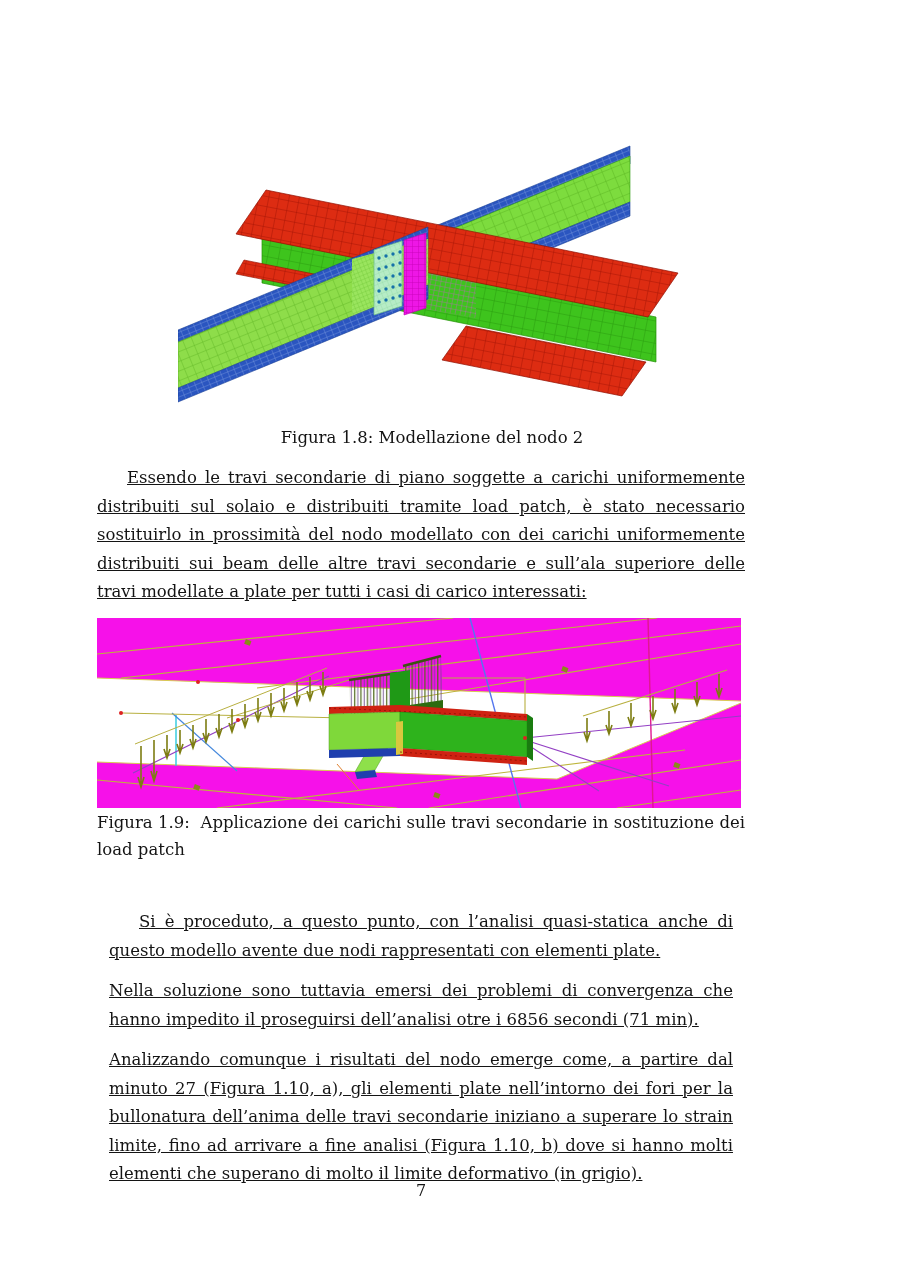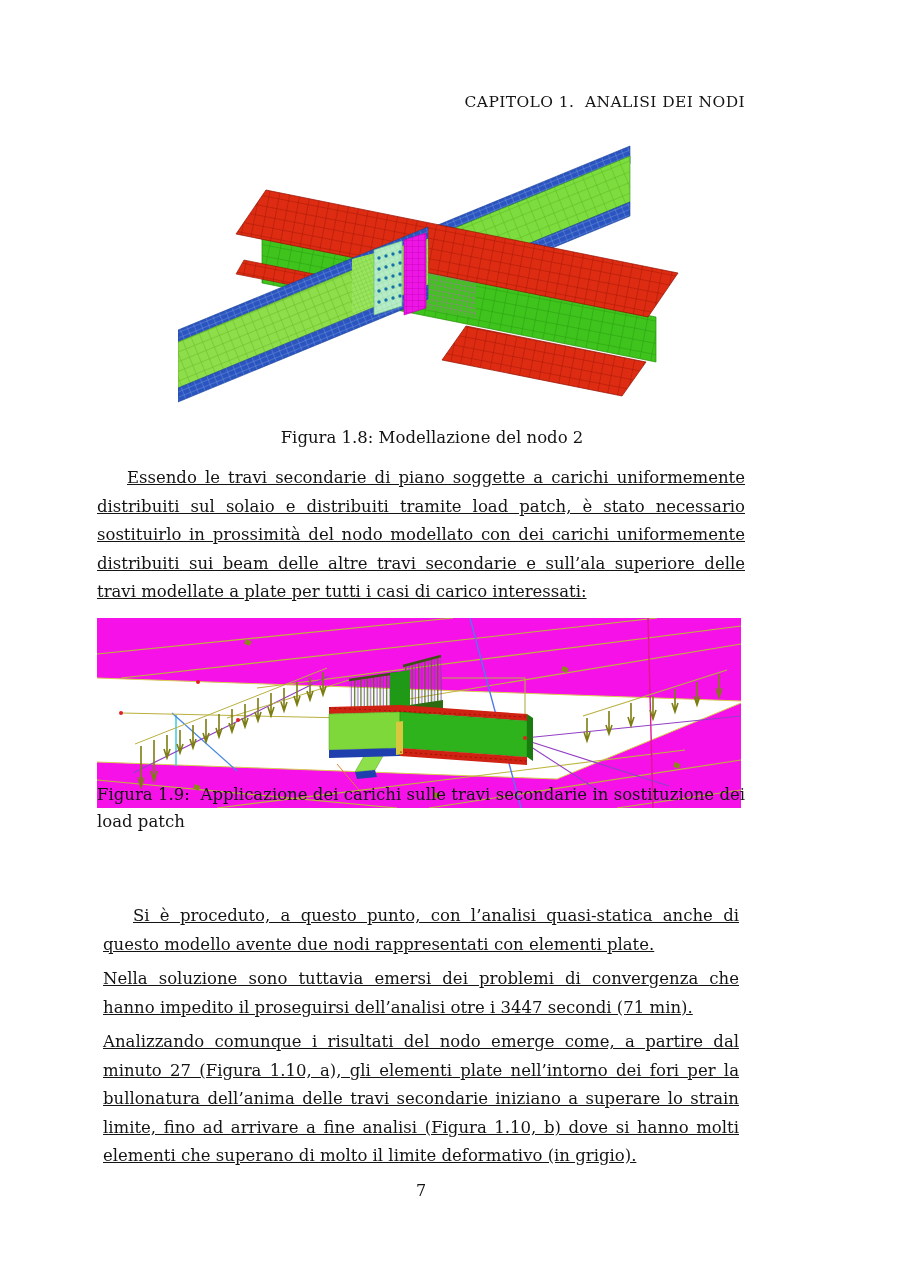--- a/index.html
+++ b/index.html
@@ -3,35 +3,34 @@
 <meta charset="utf-8">
 <style>
   html,body{margin:0;padding:0;background:#ffffff;}
   body{width:900px;height:1282px;position:relative;font-family:"DejaVu Serif","Liberation Serif",serif;color:#141414;overflow:hidden;}
   .page{position:absolute;inset:0;background:#ffffff;}
   .chapter-header{position:absolute;top:93px;left:97px;width:648px;text-align:right;font-size:15.5px;letter-spacing:.4px;white-space:pre;}
   .fig18{position:absolute;top:138px;left:178px;width:545px;height:272px;}
   .fig19{position:absolute;top:618px;left:97px;width:644px;height:190px;}
   .fig18 svg,.fig19 svg{display:block;width:100%;height:100%;}
   .caption18{position:absolute;top:417px;left:97px;width:648px;text-align:center;font-size:16.5px;margin:11px;}
-  .caption19{position:absolute;top:781px;left:97px;width:648px;font-size:16.5px;line-height:27px;text-align:justify;margin:0;white-space:pre-wrap;}
+  .caption19{position:absolute;top:809px;left:97px;width:648px;font-size:16.5px;line-height:27px;text-align:justify;margin:0;white-space:pre-wrap;}
   .body-text{position:absolute;left:97px;width:648px;font-size:16.5px;line-height:28.5px;text-align:justify;margin:0;text-decoration:underline;}
   .para1{top:464px;}
   .para1 p{margin:0;text-indent:30px;}
   .para2{top:896px;}
-  .para2 p{margin:6px;}
+  .para2 p{margin:12px;}
   .para2 p.indent{text-indent:30px;}
   .page-number{position:absolute;top:1181px;left:97px;width:648px;text-align:center;font-size:16px;}
 </style>
 </head>
 <body>
 
 <div class="page">
 
-  <div class="chapter-header">CAPITOLO 1.  ANALISI DEI NODI</div>
 
   <div class="fig18">
     <svg viewBox="0 0 545 272">
       <defs>
         <pattern id="mGreenMain" width="11" height="11" patternUnits="userSpaceOnUse" patternTransform="rotate(11)">
           <rect width="11" height="11" fill="#3ec41d"></rect>
             <path d="M0 0H11M0 0V11" stroke="#2a9c0e" stroke-width="1"></path>
         </pattern>
         <pattern id="mGreenSecR" width="10" height="10" patternUnits="userSpaceOnUse" patternTransform="rotate(-22)">
           <rect width="10" height="10" fill="#7ddc3e"></rect>
@@ -235,19 +234,19 @@
           <circle cx="428" cy="120" r="2"></circle>
           <circle cx="101" cy="64" r="2"></circle>
       </g>
     </svg>
   </div>
 
   <p class="caption19">Figura 1.9:  Applicazione dei carichi sulle travi secondarie in sostituzione dei load patch</p>
 
   <div class="body-text para2">
     <p class="indent">Si è proceduto, a questo punto, con l’analisi quasi-statica anche di questo modello avente due nodi rappresentati con elementi plate.</p>
-    <p>Nella soluzione sono tuttavia emersi dei problemi di convergenza che hanno impedito il proseguirsi dell’analisi otre i 3447 secondi (71 min).</p>
+    <p>Nella soluzione sono tuttavia emersi dei problemi di convergenza che hanno impedito il proseguirsi dell’analisi otre i 6856 secondi (71 min).</p>
     <p>Analizzando comunque i risultati del nodo emerge come, a partire dal minuto 27 (Figura 1.10, a), gli elementi plate nell’intorno dei fori per la bullonatura dell’anima delle travi secondarie iniziano a superare lo strain limite, fino ad arrivare a fine analisi (Figura 1.10, b) dove si hanno molti elementi che superano di molto il limite deformativo (in grigio).</p>
   </div>
 
   <div class="page-number">7</div>
 
 </div>
 
 </body></html>

